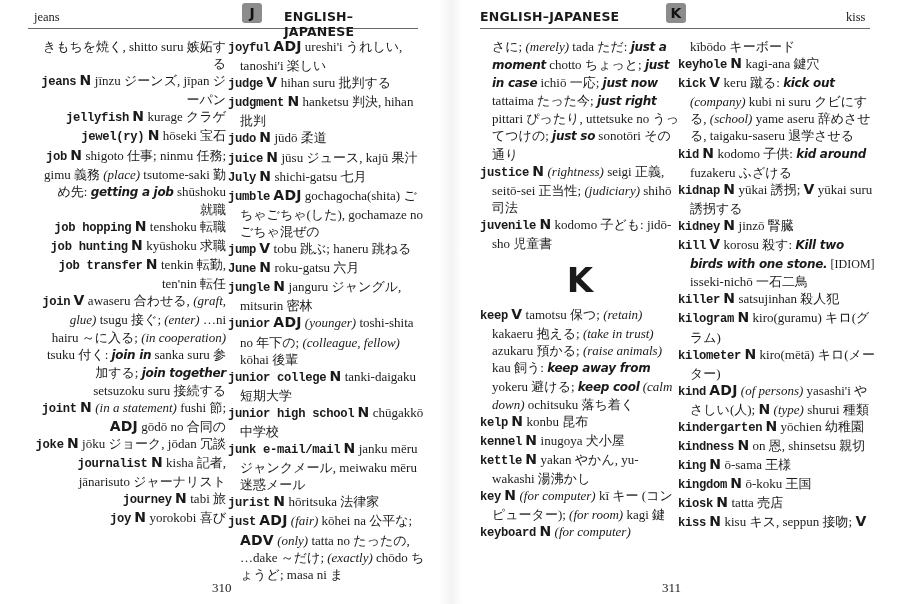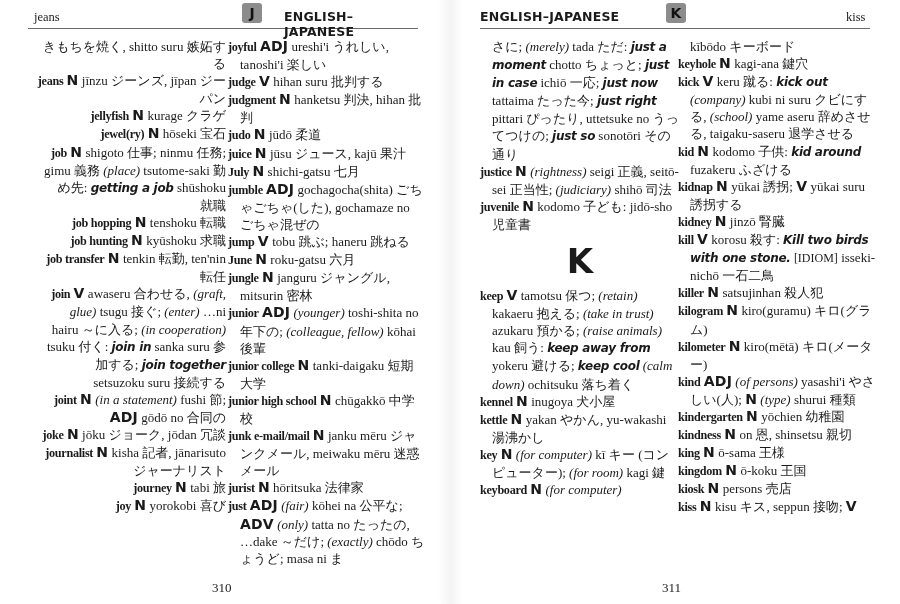--- a/index.html
+++ b/index.html
@@ -8,21 +8,21 @@
   .page.left { left:0; }
   .page.right { left:450px; }
   .header { position:absolute; top:0; height:28px; }
   .left .header { left:28px; width:390px; border-bottom:1px solid #6a6a6a; }
   .right .header { left:30px; width:390px; border-bottom:1px solid #6a6a6a; }
   .guide { position:absolute; top:10px; font-size:12.5px; font-family:"Liberation Serif", serif; }
   .book-title { position:absolute; top:9px; font-family:"DejaVu Sans", sans-serif; font-weight:bold; font-size:12.5px; letter-spacing:0.2px; }
   .tab { position:absolute; top:3px; width:20px; height:20px; background:#8c8c8c; border-radius:3px; font-family:"DejaVu Sans", sans-serif; font-size:14px; font-weight:bold; color:#111; text-align:center; line-height:20px; }
   .col { position:absolute; top:38px; width:200px; font-size:13px; line-height:17.1px; }
   .entry { padding-left:12px; text-indent:-12px; margin:0; }
-  .hw { font-family:Liberation Serif, serif; font-weight:bold; font-size:12.2px; letter-spacing:-0.3px; }
+  .hw { font-family:Liberation Mono, monospace; font-weight:bold; font-size:12.2px; letter-spacing:-0.3px; }
   .pos { font-family:"DejaVu Sans", sans-serif; font-weight:bold; font-size:14px; letter-spacing:0.2px; }
   .gl { font-style:italic; }
   .ph { font-family:"DejaVu Sans", sans-serif; font-weight:bold; font-style:italic; font-size:12px; letter-spacing:-0.3px; }
   .sc { font-variant:small-caps; font-size:12px; }
   .section-letter { text-align:center; font-family:"DejaVu Sans", sans-serif; font-size:34px; font-weight:bold; line-height:44px; margin:6px 0 4px 0; }
   .pagenum { position:absolute; top:580px; font-size:13px; }
   .spine { position:absolute; left:438px; top:0; width:24px; height:604px; background:linear-gradient(to right,#ffffff,#f6f6f6 45%,#f3f3f3 55%,#ffffff); }
 </style>
 </head>
 <body>
@@ -83,20 +83,21 @@
   </div>
 
   <div class="col" style="left:30px; width:200px;">
     <p class="entry" style="padding-left:12px;text-indent:0;"><span>さに;</span> <span class="gl">(merely)</span> <span>tada ただ:</span> <span class="ph">just a moment</span> <span>chotto ちょっと;</span> <span class="ph">just in case</span> <span>ichiō 一応;</span> <span class="ph">just now</span> <span>tattaima たった今;</span> <span class="ph">just right</span> <span>pittari ぴったり, uttetsuke no うってつけの;</span> <span class="ph">just so</span> <span>sonotōri その通り</span></p>
     <p class="entry"><span class="hw">justice</span> <span class="pos">N</span> <span class="gl">(rightness)</span> <span>seigi 正義, seitō-sei 正当性;</span> <span class="gl">(judiciary)</span> <span>shihō 司法</span></p>
     <p class="entry"><span class="hw">juvenile</span> <span class="pos">N</span> <span>kodomo 子ども: jidō-sho 児童書</span></p>
 
     <div class="section-letter">K</div>
 
     <p class="entry"><span class="hw">keep</span> <span class="pos">V</span> <span>tamotsu 保つ;</span> <span class="gl">(retain)</span> <span>kakaeru 抱える;</span> <span class="gl">(take in trust)</span> <span>azukaru 預かる;</span> <span class="gl">(raise animals)</span> <span>kau 飼う:</span> <span class="ph">keep away from</span> <span>yokeru 避ける;</span> <span class="ph">keep cool</span> <span class="gl">(calm down)</span> <span>ochitsuku 落ち着く</span></p>
+    <p class="entry"><span class="hw">kelp</span> <span class="pos">N</span> <span>konbu 昆布</span></p>
     <p class="entry"><span class="hw">kennel</span> <span class="pos">N</span> <span>inugoya 犬小屋</span></p>
     <p class="entry"><span class="hw">kettle</span> <span class="pos">N</span> <span>yakan やかん, yu-wakashi 湯沸かし</span></p>
     <p class="entry"><span class="hw">key</span> <span class="pos">N</span> <span class="gl">(for computer)</span> <span>kī キー (コンピューター);</span> <span class="gl">(for room)</span> <span>kagi 鍵</span></p>
     <p class="entry"><span class="hw">keyboard</span> <span class="pos">N</span> <span class="gl">(for computer)</span></p>
   </div>
 
   <div class="col" style="left:228px; width:200px;">
     <p class="entry" style="padding-left:12px;text-indent:0;"><span>kībōdo キーボード</span></p>
     <p class="entry"><span class="hw">keyhole</span> <span class="pos">N</span> <span>kagi-ana 鍵穴</span></p>
     <p class="entry"><span class="hw">kick</span> <span class="pos">V</span> <span>keru 蹴る:</span> <span class="ph">kick out</span> <span class="gl">(company)</span> <span>kubi ni suru クビにする,</span> <span class="gl">(school)</span> <span>yame aseru 辞めさせる, taigaku-saseru 退学させる</span></p>
@@ -105,18 +106,18 @@
     <p class="entry"><span class="hw">kidney</span> <span class="pos">N</span> <span>jinzō 腎臓</span></p>
     <p class="entry"><span class="hw">kill</span> <span class="pos">V</span> <span>korosu 殺す:</span> <span class="ph">Kill two birds with one stone.</span> <span class="sc">[IDIOM]</span> <span>isseki-nichō 一石二鳥</span></p>
     <p class="entry"><span class="hw">killer</span> <span class="pos">N</span> <span>satsujinhan 殺人犯</span></p>
     <p class="entry"><span class="hw">kilogram</span> <span class="pos">N</span> <span>kiro(guramu) キロ(グラム)</span></p>
     <p class="entry"><span class="hw">kilometer</span> <span class="pos">N</span> <span>kiro(mētā) キロ(メーター)</span></p>
     <p class="entry"><span class="hw">kind</span> <span class="pos">ADJ</span> <span class="gl">(of persons)</span> <span>yasashi'i やさしい(人);</span> <span class="pos">N</span> <span class="gl">(type)</span> <span>shurui 種類</span></p>
     <p class="entry"><span class="hw">kindergarten</span> <span class="pos">N</span> <span>yōchien 幼稚園</span></p>
     <p class="entry"><span class="hw">kindness</span> <span class="pos">N</span> <span>on 恩, shinsetsu 親切</span></p>
     <p class="entry"><span class="hw">king</span> <span class="pos">N</span> <span>ō-sama 王様</span></p>
     <p class="entry"><span class="hw">kingdom</span> <span class="pos">N</span> <span>ō-koku 王国</span></p>
-    <p class="entry"><span class="hw">kiosk</span> <span class="pos">N</span> <span>persons 売店</span></p>
+    <p class="entry"><span class="hw">kiosk</span> <span class="pos">N</span> <span>tatta 売店</span></p>
     <p class="entry"><span class="hw">kiss</span> <span class="pos">N</span> <span>kisu キス, seppun 接吻;</span> <span class="pos">V</span></p>
   </div>
 
   <span class="pagenum" style="left:212px;">311</span>
 </div>
 
 </body></html>

